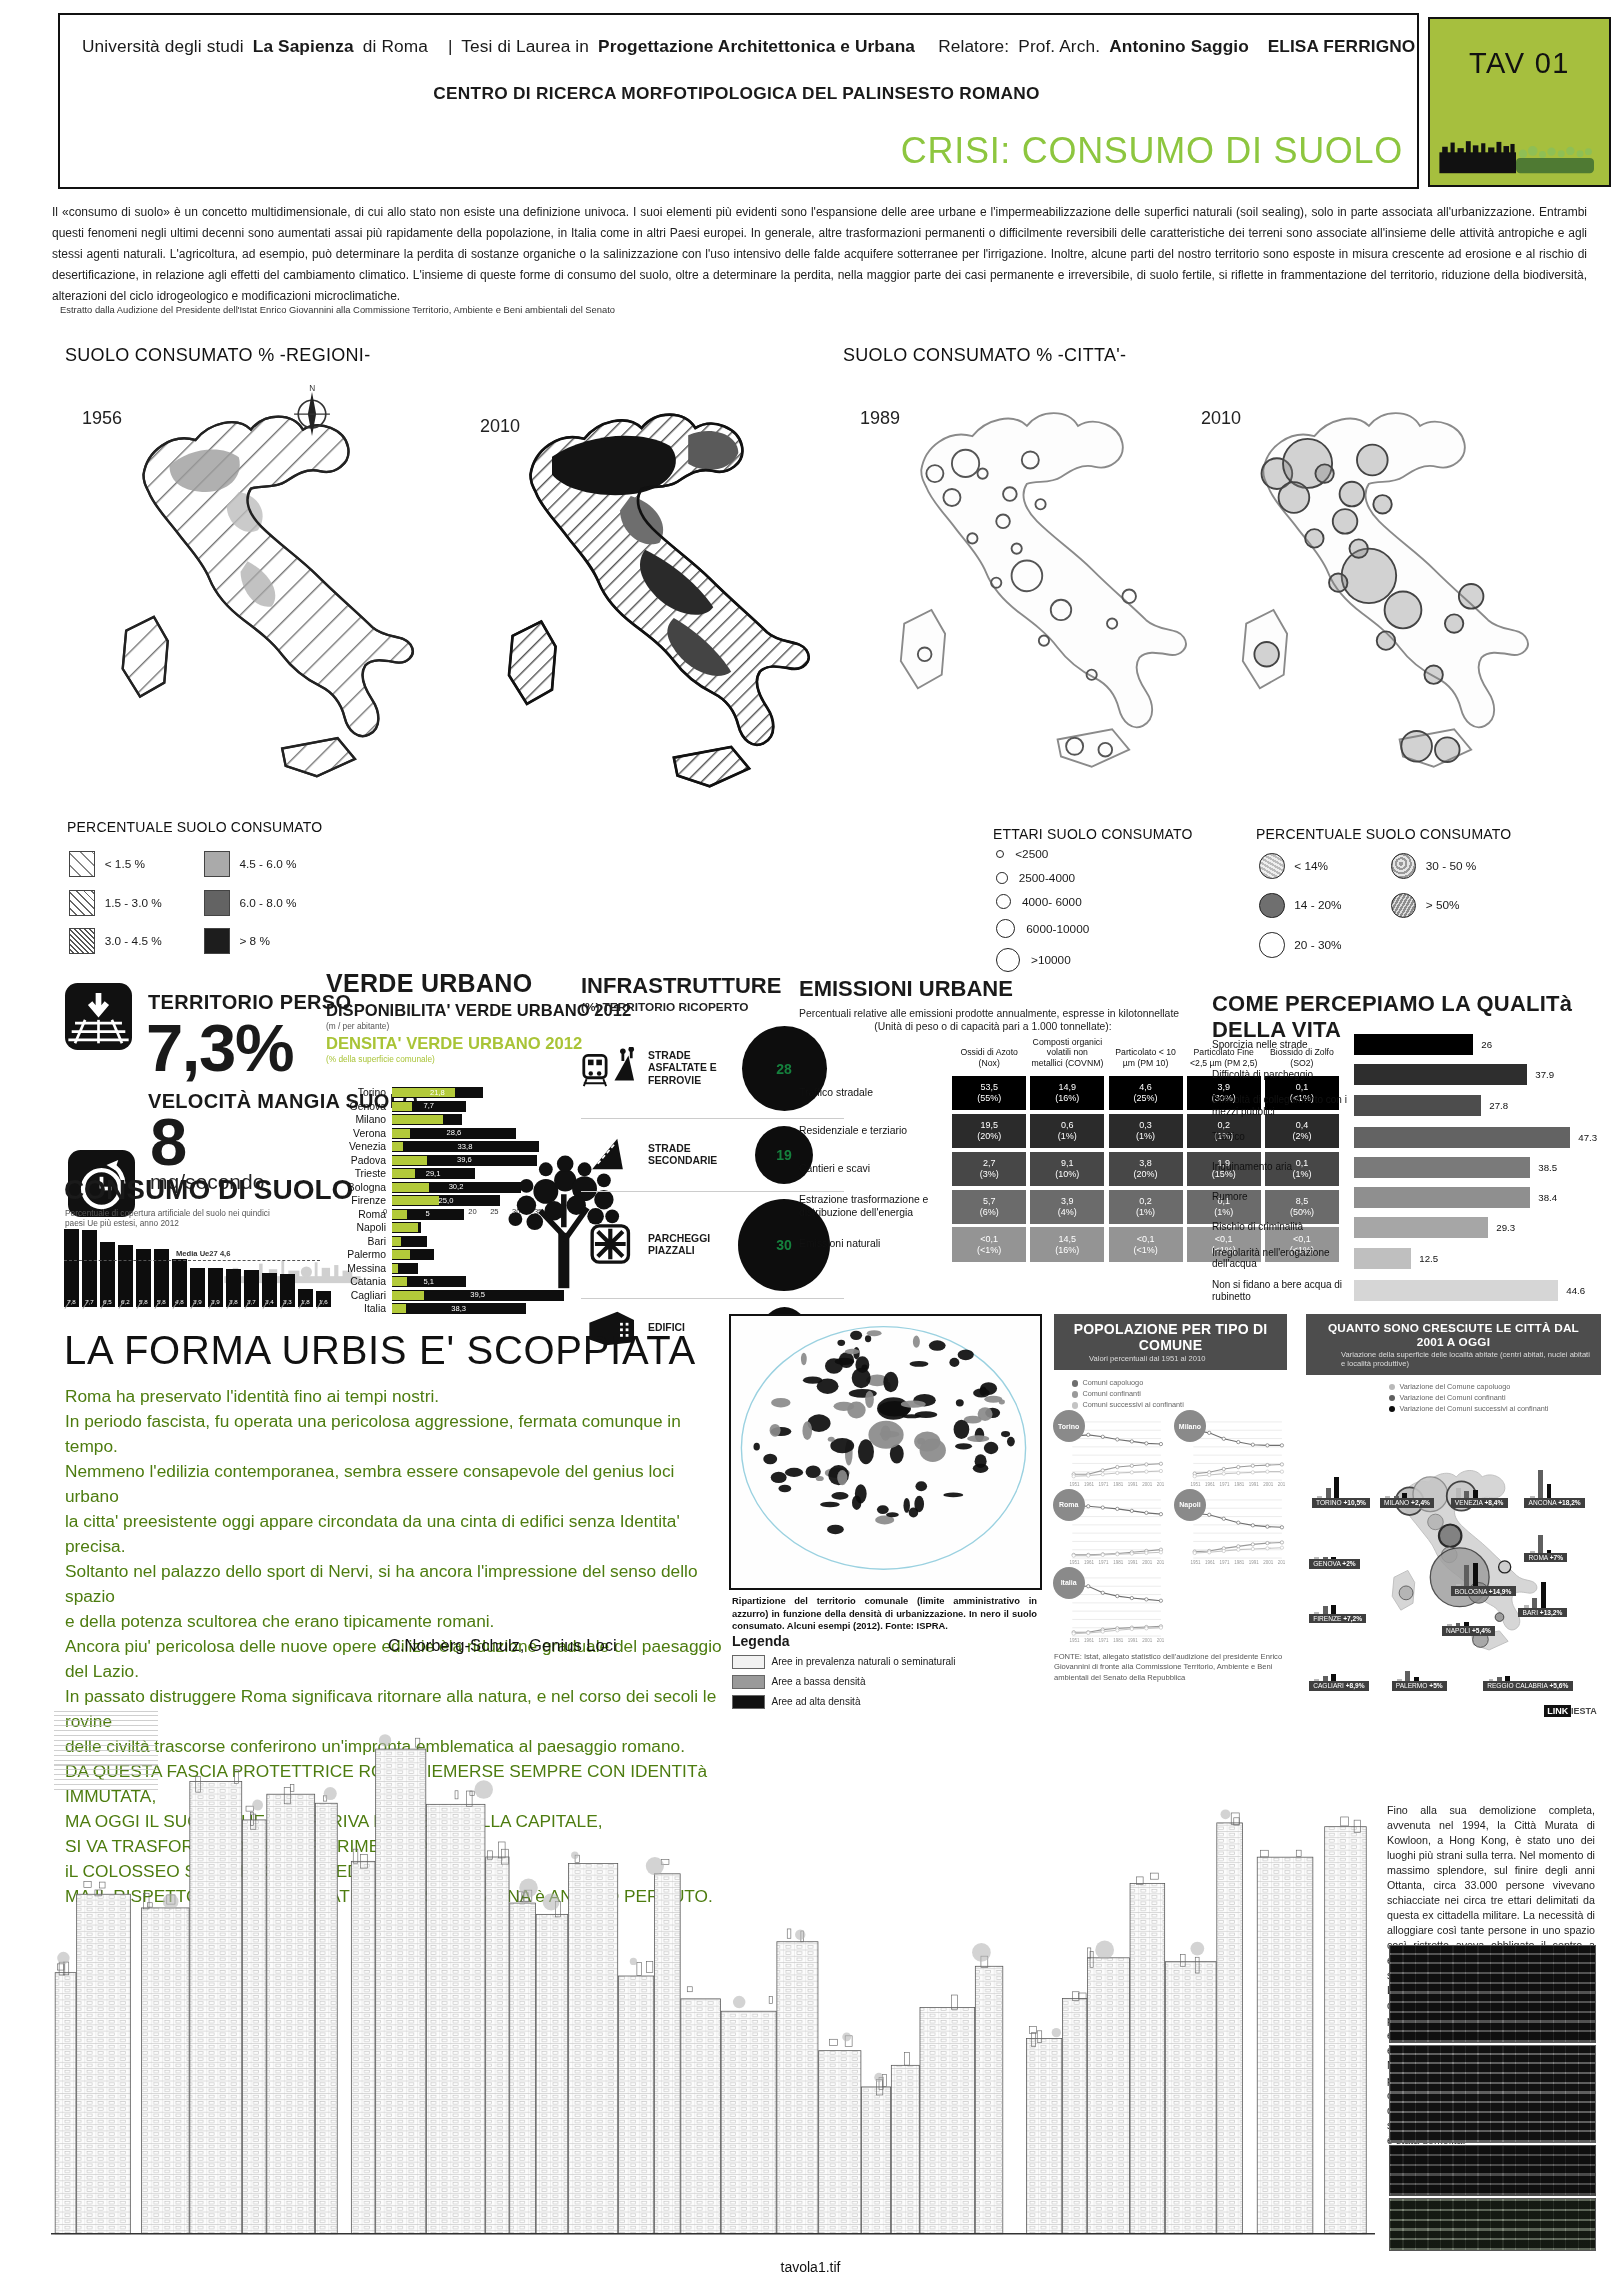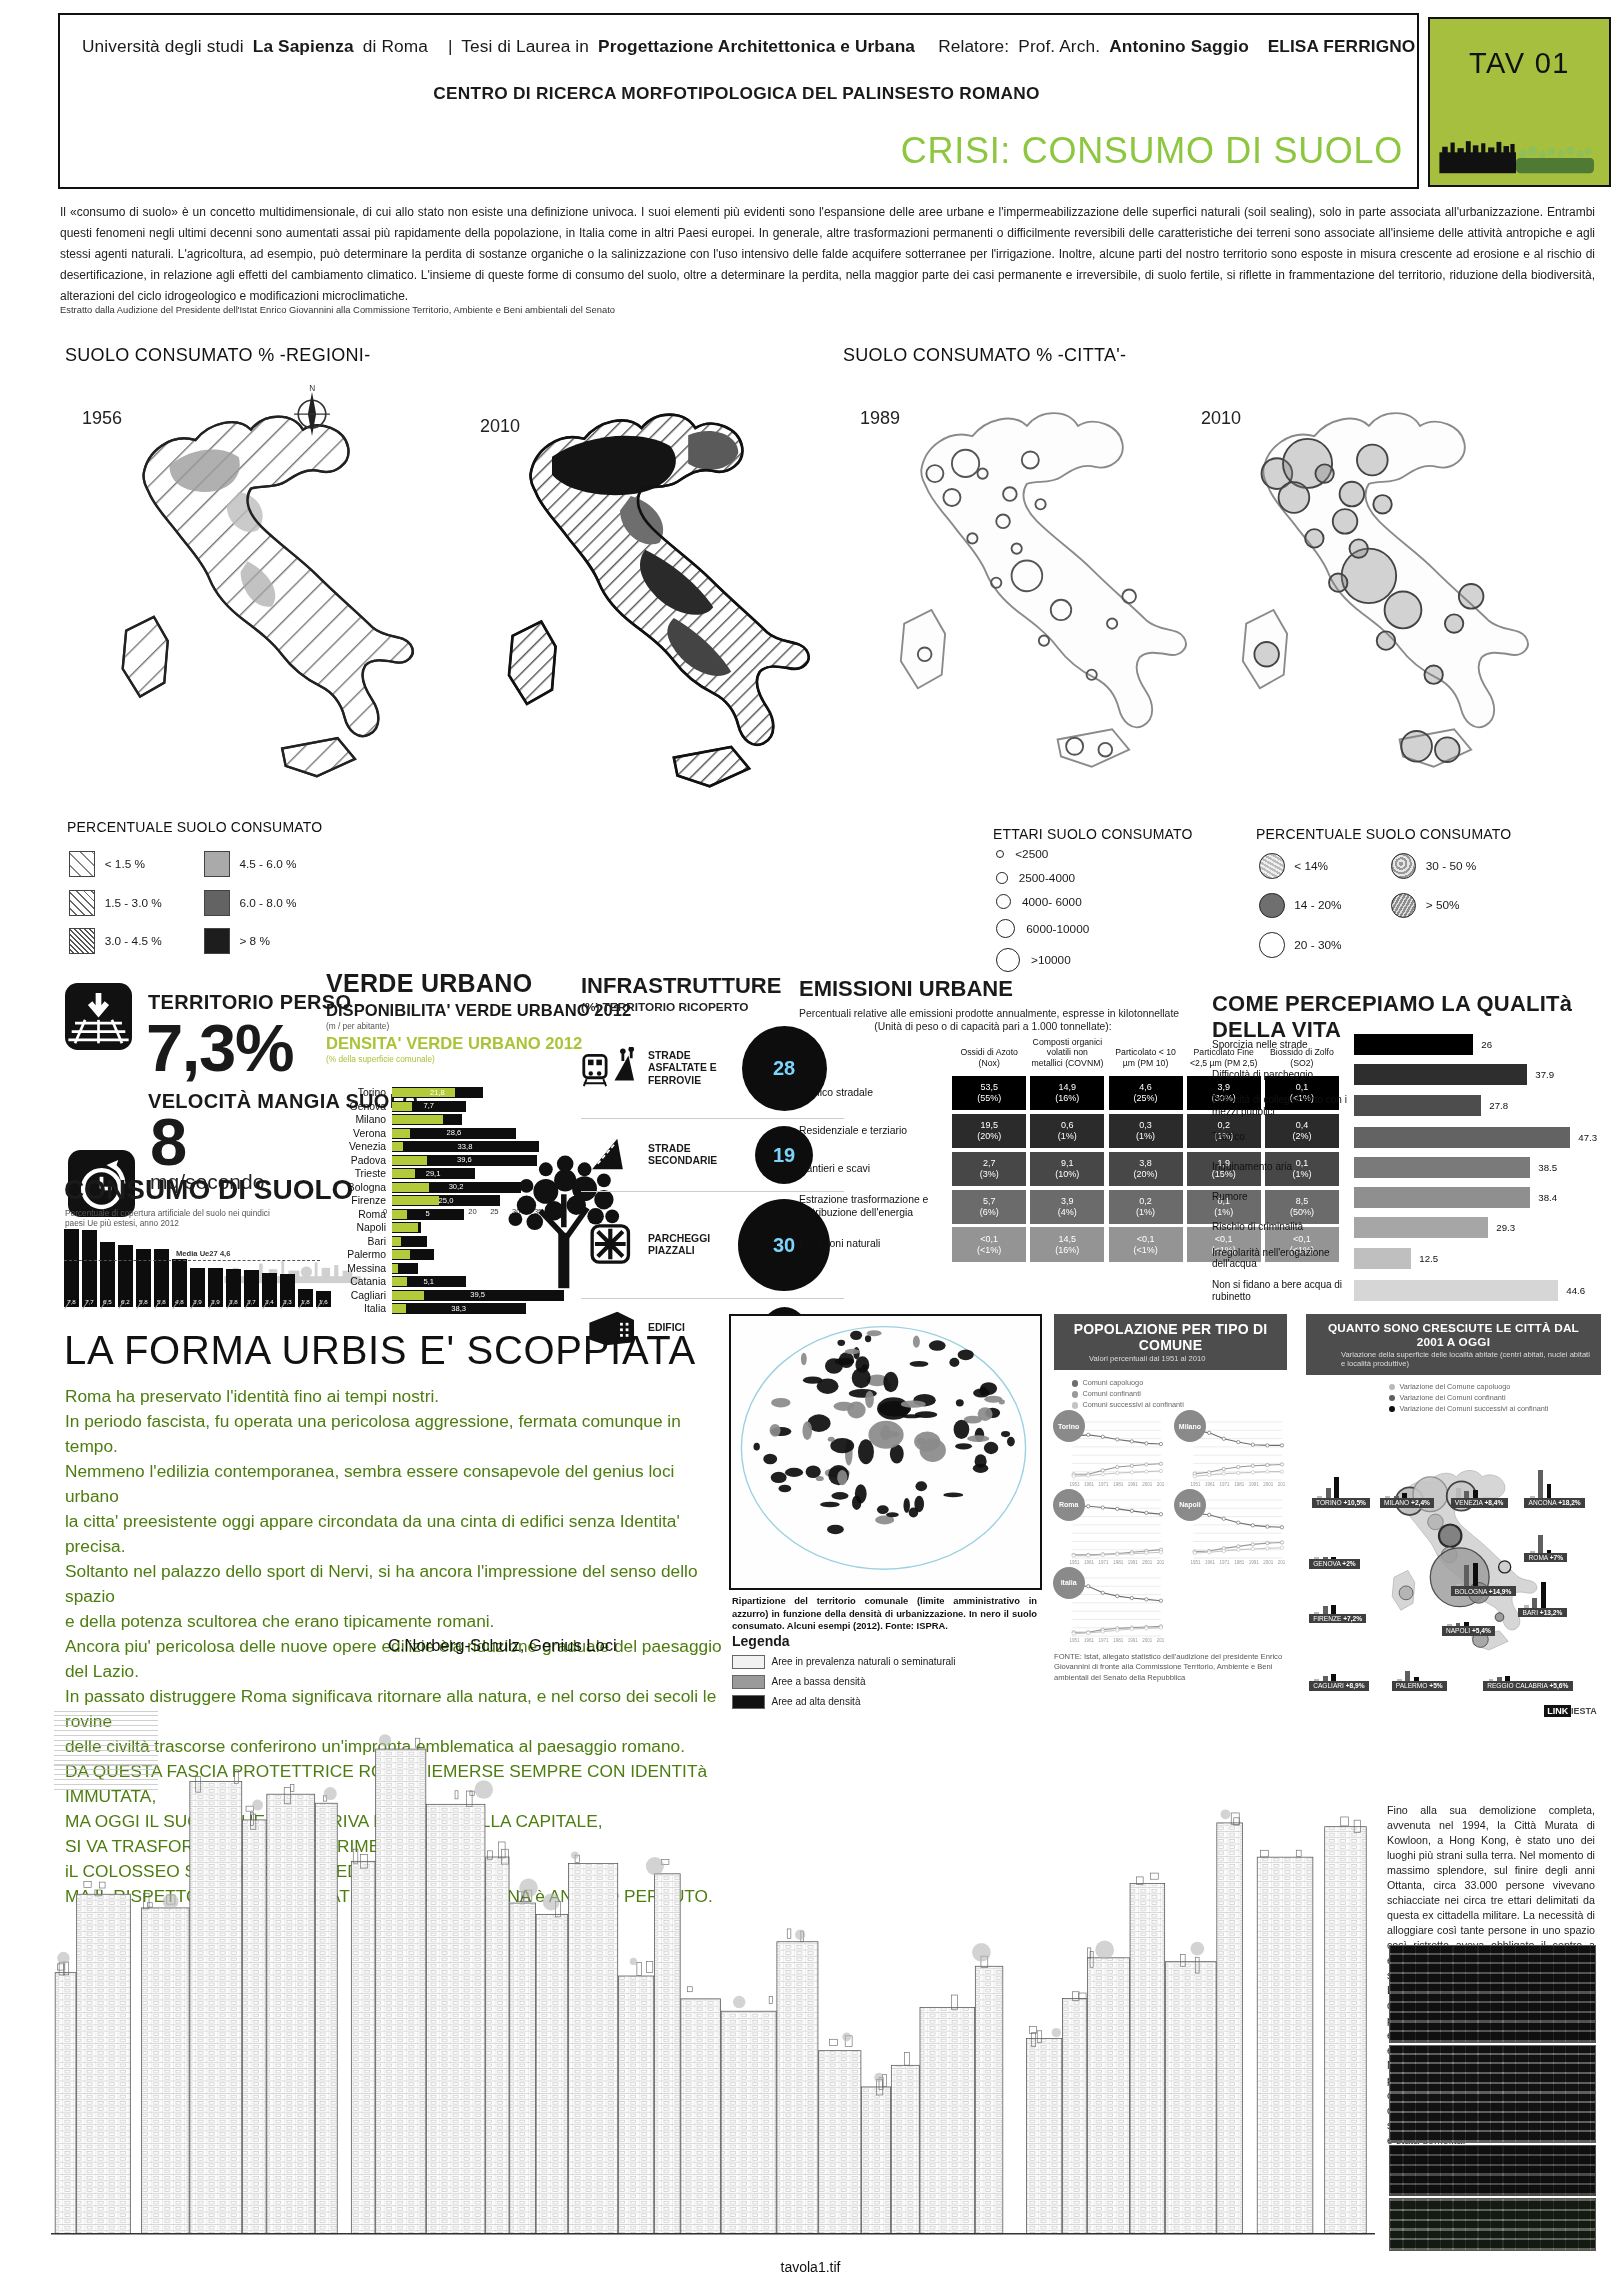--- a/index.html
+++ b/index.html
@@ -12,21 +12,21 @@
   .hdr-line1{left:82px;top:36px;font-size:17.3px;letter-spacing:0.1px;white-space:nowrap;}
   .hdr-line1 span{margin-right:4.2px;}
   .hdr-sep{margin:0 11px;font-weight:400;}
   .hdr-line2{left:58px;top:83px;width:1357px;text-align:center;font-size:17.3px;font-weight:bold;letter-spacing:0.3px;}
   .main-title{left:58px;top:130px;width:1345px;text-align:right;font-size:36px;font-weight:500;
               color:#8dc63f;letter-spacing:0.7px;}
   .tav-box{left:1428px;top:16.6px;width:179px;height:166px;background:#a6bf3e;border:2.8px solid #111;}
   .tav-label{position:absolute;top:28px;width:100%;text-align:center;font-size:29px;color:#111;letter-spacing:1.4px;}
   .tav-sky{position:absolute;bottom:8.3px;left:8.3px;right:8.3px;height:39px;}
   
-  .intro{left:60px;top:202px;width:1535px;font-size:12px;line-height:21px;text-align:justify;color:#222;}
+  .intro{left:52px;top:202px;width:1535px;font-size:12px;line-height:21px;text-align:justify;color:#222;}
   .intro-src{left:60px;top:304px;width:971px;font-size:9.4px;color:#333;}
   
   .sec-title{font-size:18px;letter-spacing:0.3px;color:#111;}
   .year-label{font-size:18px;color:#222;}
   .mapsvg{position:absolute;}
   .legend-title{font-size:14px;letter-spacing:0.2px;color:#111;}
   .leg-grid{display:grid;grid-auto-flow:column;grid-template-rows:repeat(3,1fr);gap:12.5px 42px;}
   .leg-item{display:flex;align-items:center;gap:9.7px;font-size:11.8px;}
   .sw{width:26px;height:26px;border:1.4px solid #444;box-sizing:border-box;}
   .sw-h1{background:repeating-linear-gradient(45deg,#fff 0 7px,#888 7px 8.3px);}
@@ -71,21 +71,21 @@
   .v-green{position:absolute;left:0;top:1px;height:9px;background:#b3ca3a;}
   .v-label{position:absolute;top:0.7px;font-size:7.6px;color:#fff;transform:translateX(-50%);white-space:nowrap;}
   
   .infra-title{font-size:22px;font-weight:bold;}
   .infra-sub{font-size:11.8px;font-weight:bold;color:#222;}
   .infra-row{display:flex;align-items:center;border-bottom:1.4px solid #ccc;padding:7px 0;}
   .infra-row:last-child{border-bottom:none;}
   .infra-ic{width:67px;flex:0 0 auto;}
   .infra-lab{width:90px;font-size:10.4px;font-weight:bold;line-height:12.5px;}
   .infra-cwrap{width:92px;display:flex;justify-content:center;align-items:center;}
-  .infra-circle{background:#0d0d0d;border-radius:50%;color:#7dd3fc;display:flex;align-items:center;justify-content:center;font-size:20px;font-weight:bold;}
+  .infra-circle{background:#0d0d0d;border-radius:50%;color:#15803d;display:flex;align-items:center;justify-content:center;font-size:14px;font-weight:bold;}
   
   .emis-title{font-size:22px;font-weight:bold;}
   .emis-sub{font-size:10.4px;color:#222;line-height:13px;}
   #emis-table{display:grid;grid-template-columns:149px repeat(5,74px);gap:3.5px 4.2px;align-items:stretch;}
   .e-colhead{font-size:8.7px;text-align:center;line-height:10.4px;align-self:end;padding-bottom:4.2px;color:#111;}
   .e-rowlab{font-size:10.4px;line-height:12.5px;display:flex;align-items:center;color:#111;}
   .e-cell{color:#fff;text-align:center;font-size:9px;line-height:11px;padding:6.2px 1.4px;display:flex;flex-direction:column;justify-content:center;}
   
   .qual-title{font-size:22px;font-weight:bold;letter-spacing:0.2px;}
   .q-row{display:flex;align-items:center;margin-bottom:9px;}

